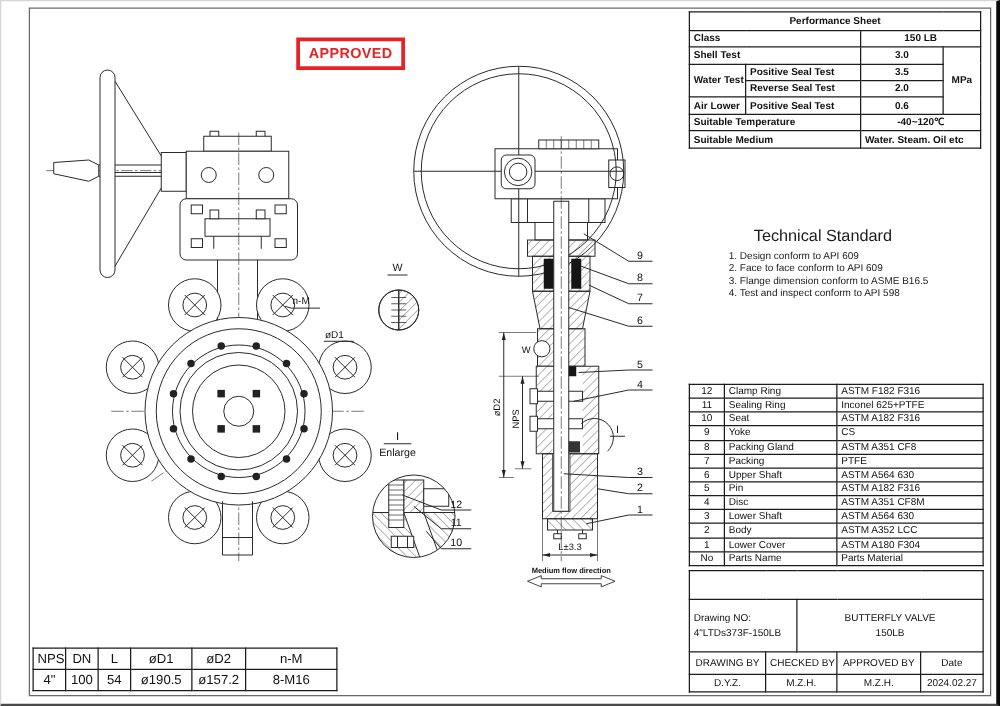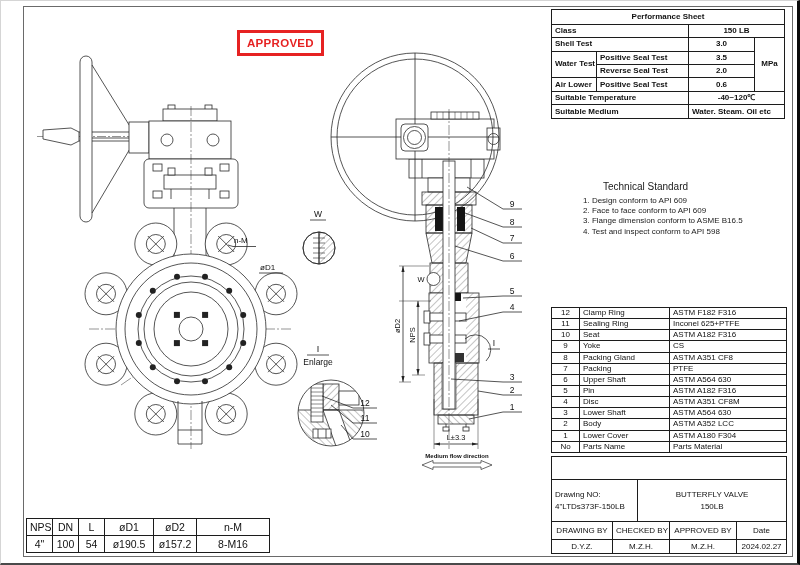--- a/index.html
+++ b/index.html
@@ -26,21 +26,21 @@
   
   #tblock{left:550px;top:455px;}
   #tblock table{width:235px;height:97px;}
   #tblock .two-line{line-height:1.5;}
   
   #dims{left:25px;top:517px;}
   #dims table{width:243px;height:35px;}
   #dims td{font-size:10.5px;}
   
   #tech{left:550px;top:180px;width:240px;font-size:8px;line-height:1.28;}
-  #tech .t-title{text-align:left;margin:0 0 2px 52px;font-size:10px;}
+  #tech .t-title{text-align:left;margin:0 0 2px 52px;font-size:13px;}
   #tech .t-item{white-space:nowrap;margin-left:32px;}
   
   #stamp{left:236px;top:29px;border:3px solid #e62222;color:#e62222;
          font-weight:bold;font-size:11.5px;padding:4px 7px;letter-spacing:.3px;
          background:#fff;}
 </style>
 </head>
 <body>
 
 <div id="sheet">

